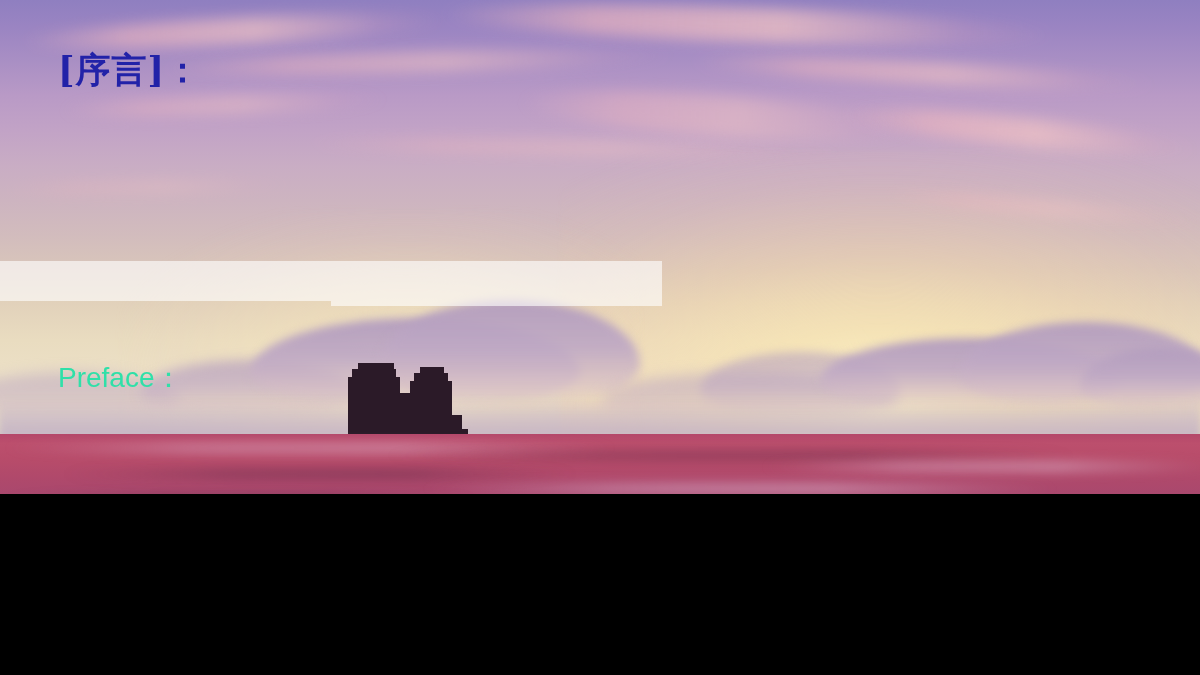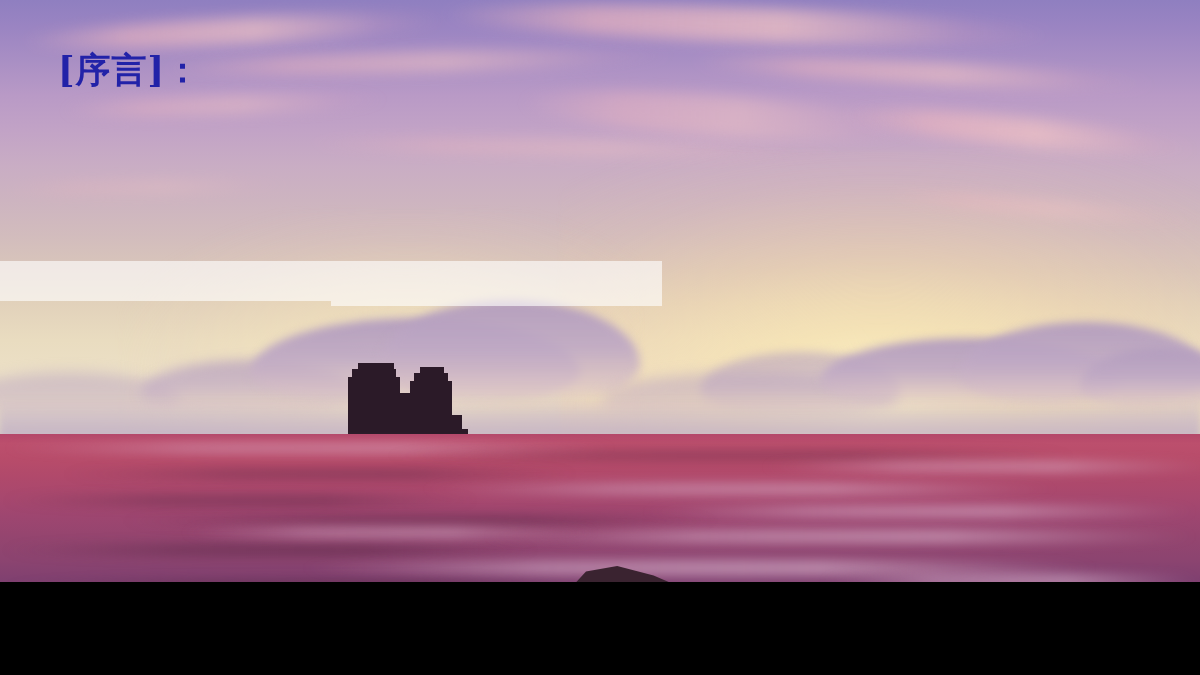--- a/index.html
+++ b/index.html
@@ -3,21 +3,21 @@
 <meta charset="utf-8">
 <style>
   html, body {
     margin: 0;
     padding: 0;
     background: #000;
   }
   #slide {
     position: relative;
     width: 1200px;
-    height: 582px;
+    height: 494px;
     overflow: hidden;
     font-family: "Liberation Sans", sans-serif;
     background: #8a79b8;
   }
 
   
   .bg-layer { position: absolute; left: 0; top: 0; width: 1200px; height: 675px; }
 
   
   .sky {
@@ -299,15 +299,16 @@
     <div class="sea-streak ss-l" style="left:600px; top:640px; width:520px; height:22px; opacity:.5;"></div>
     <div class="sea-streak ss-l" style="left:0px;   top:628px; width:420px; height:20px; opacity:.45;"></div>
   </div>
 
   <div class="band band-a"></div>
   <div class="band band-b"></div>
 
   <div class="cn-title">[序言]：</div>
 
 
+  <div class="en-title">Preface：</div>
 
 
 </div>
 
 </body></html>

